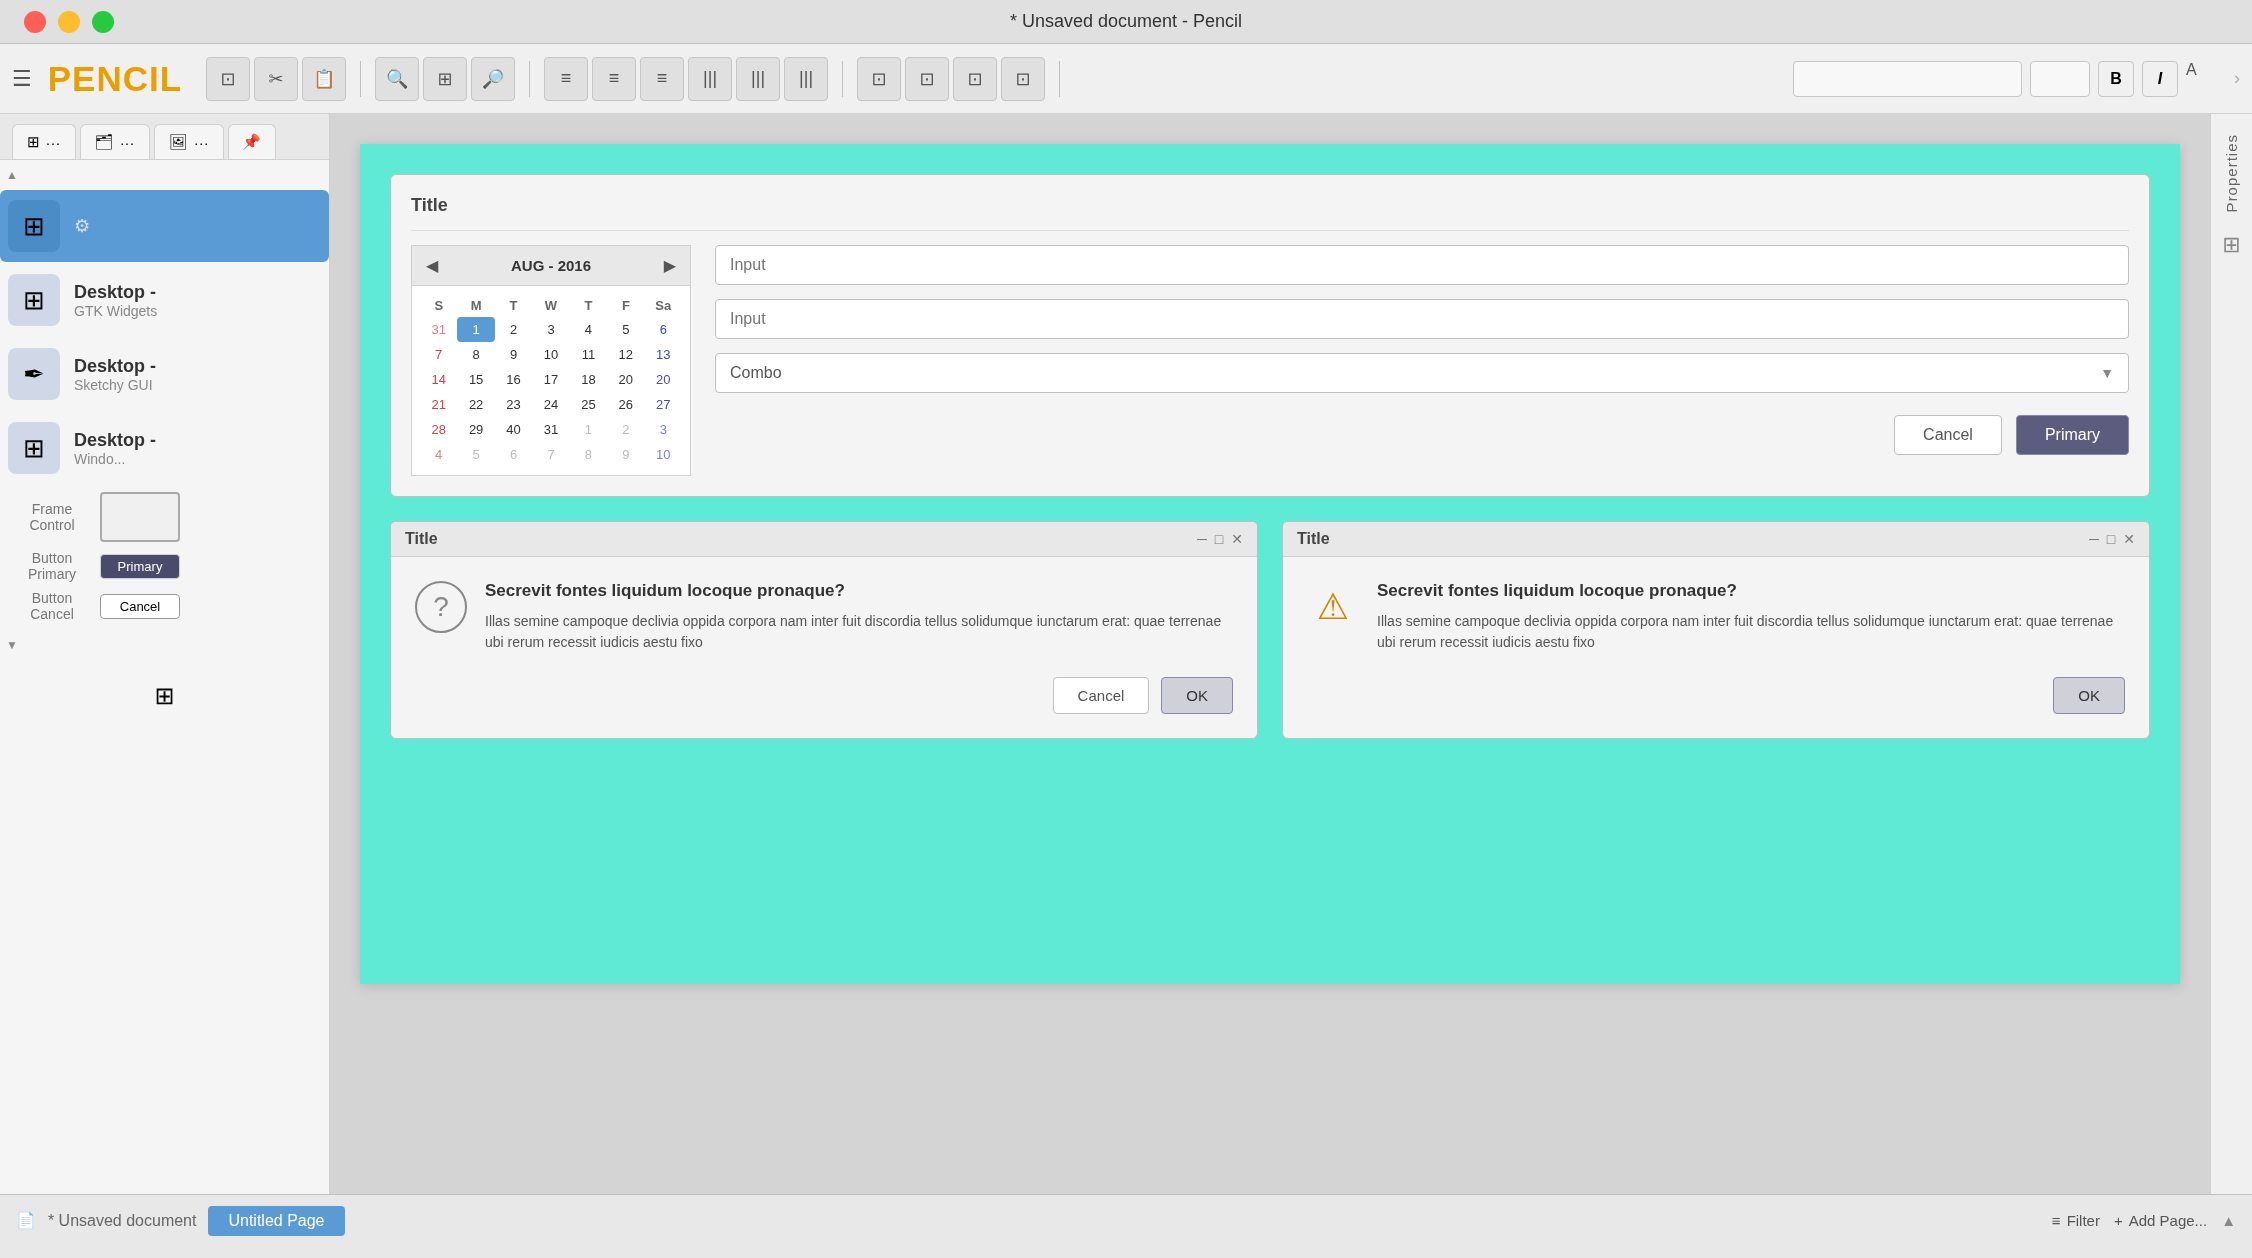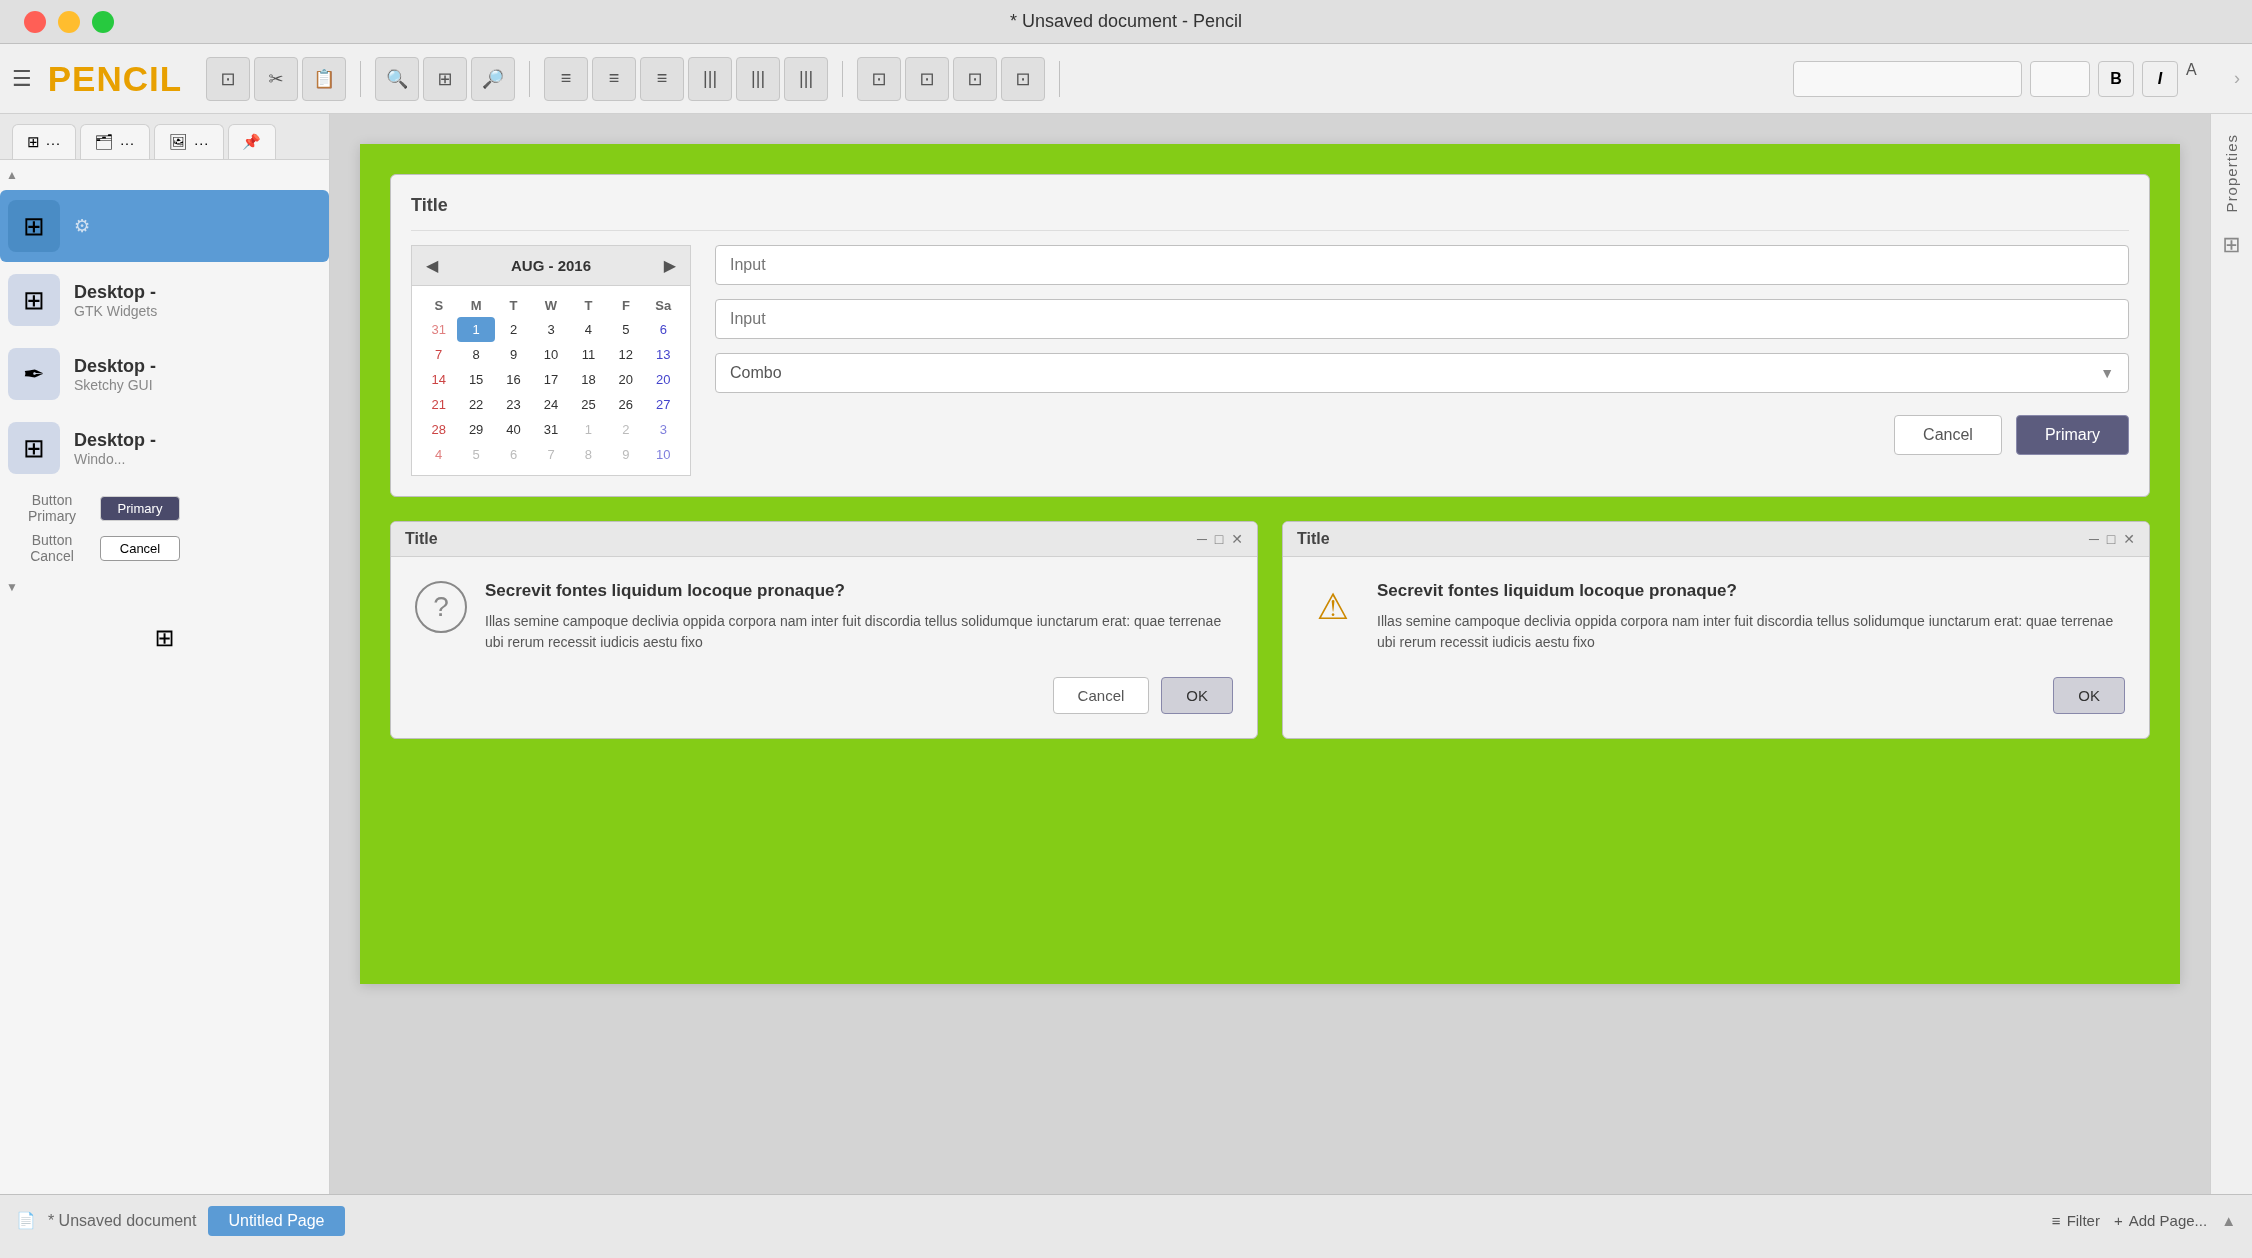--- a/index.html
+++ b/index.html
@@ -183,21 +183,21 @@
     
     .canvas-scroll {
       width: 100%; height: 100%;
       overflow: auto;
       display: flex;
       align-items: flex-start;
       justify-content: center;
       padding: 30px;
     }
     .canvas-page {
-      background: #84cc16;
+      background: #5eead4;
       box-shadow: 0 2px 12px rgba(0,0,0,0.15);
       min-width: 1060px;
       min-height: 840px;
       position: relative;
       padding: 30px;
     }
 
     
     .dialog-top {
       border: 1px solid #c0c0c0;
@@ -459,20 +459,24 @@
       <div class="shape-item">
         <div class="shape-icon">⊞</div>
         <div class="shape-info">
           <div class="shape-name">Desktop -</div>
           <div class="shape-desc">Windo...</div>
         </div>
       </div>
     </div>
 
     <div class="shape-thumbnails">
+      <div class="thumb-row">
+        <div class="thumb-label">Frame<br>Control</div>
+        <div class="thumb-item" style="width:80px;height:50px;border:2px solid #aaa;background:#f0f0f0;"></div>
+      </div>
       <div class="thumb-row">
         <div class="thumb-label">Button Primary</div>
         <div class="thumb-item thumb-primary">Primary</div>
       </div>
       <div class="thumb-row">
         <div class="thumb-label">Button<br>Cancel</div>
         <div class="thumb-item thumb-cancel">Cancel</div>
       </div>
     </div>
 

